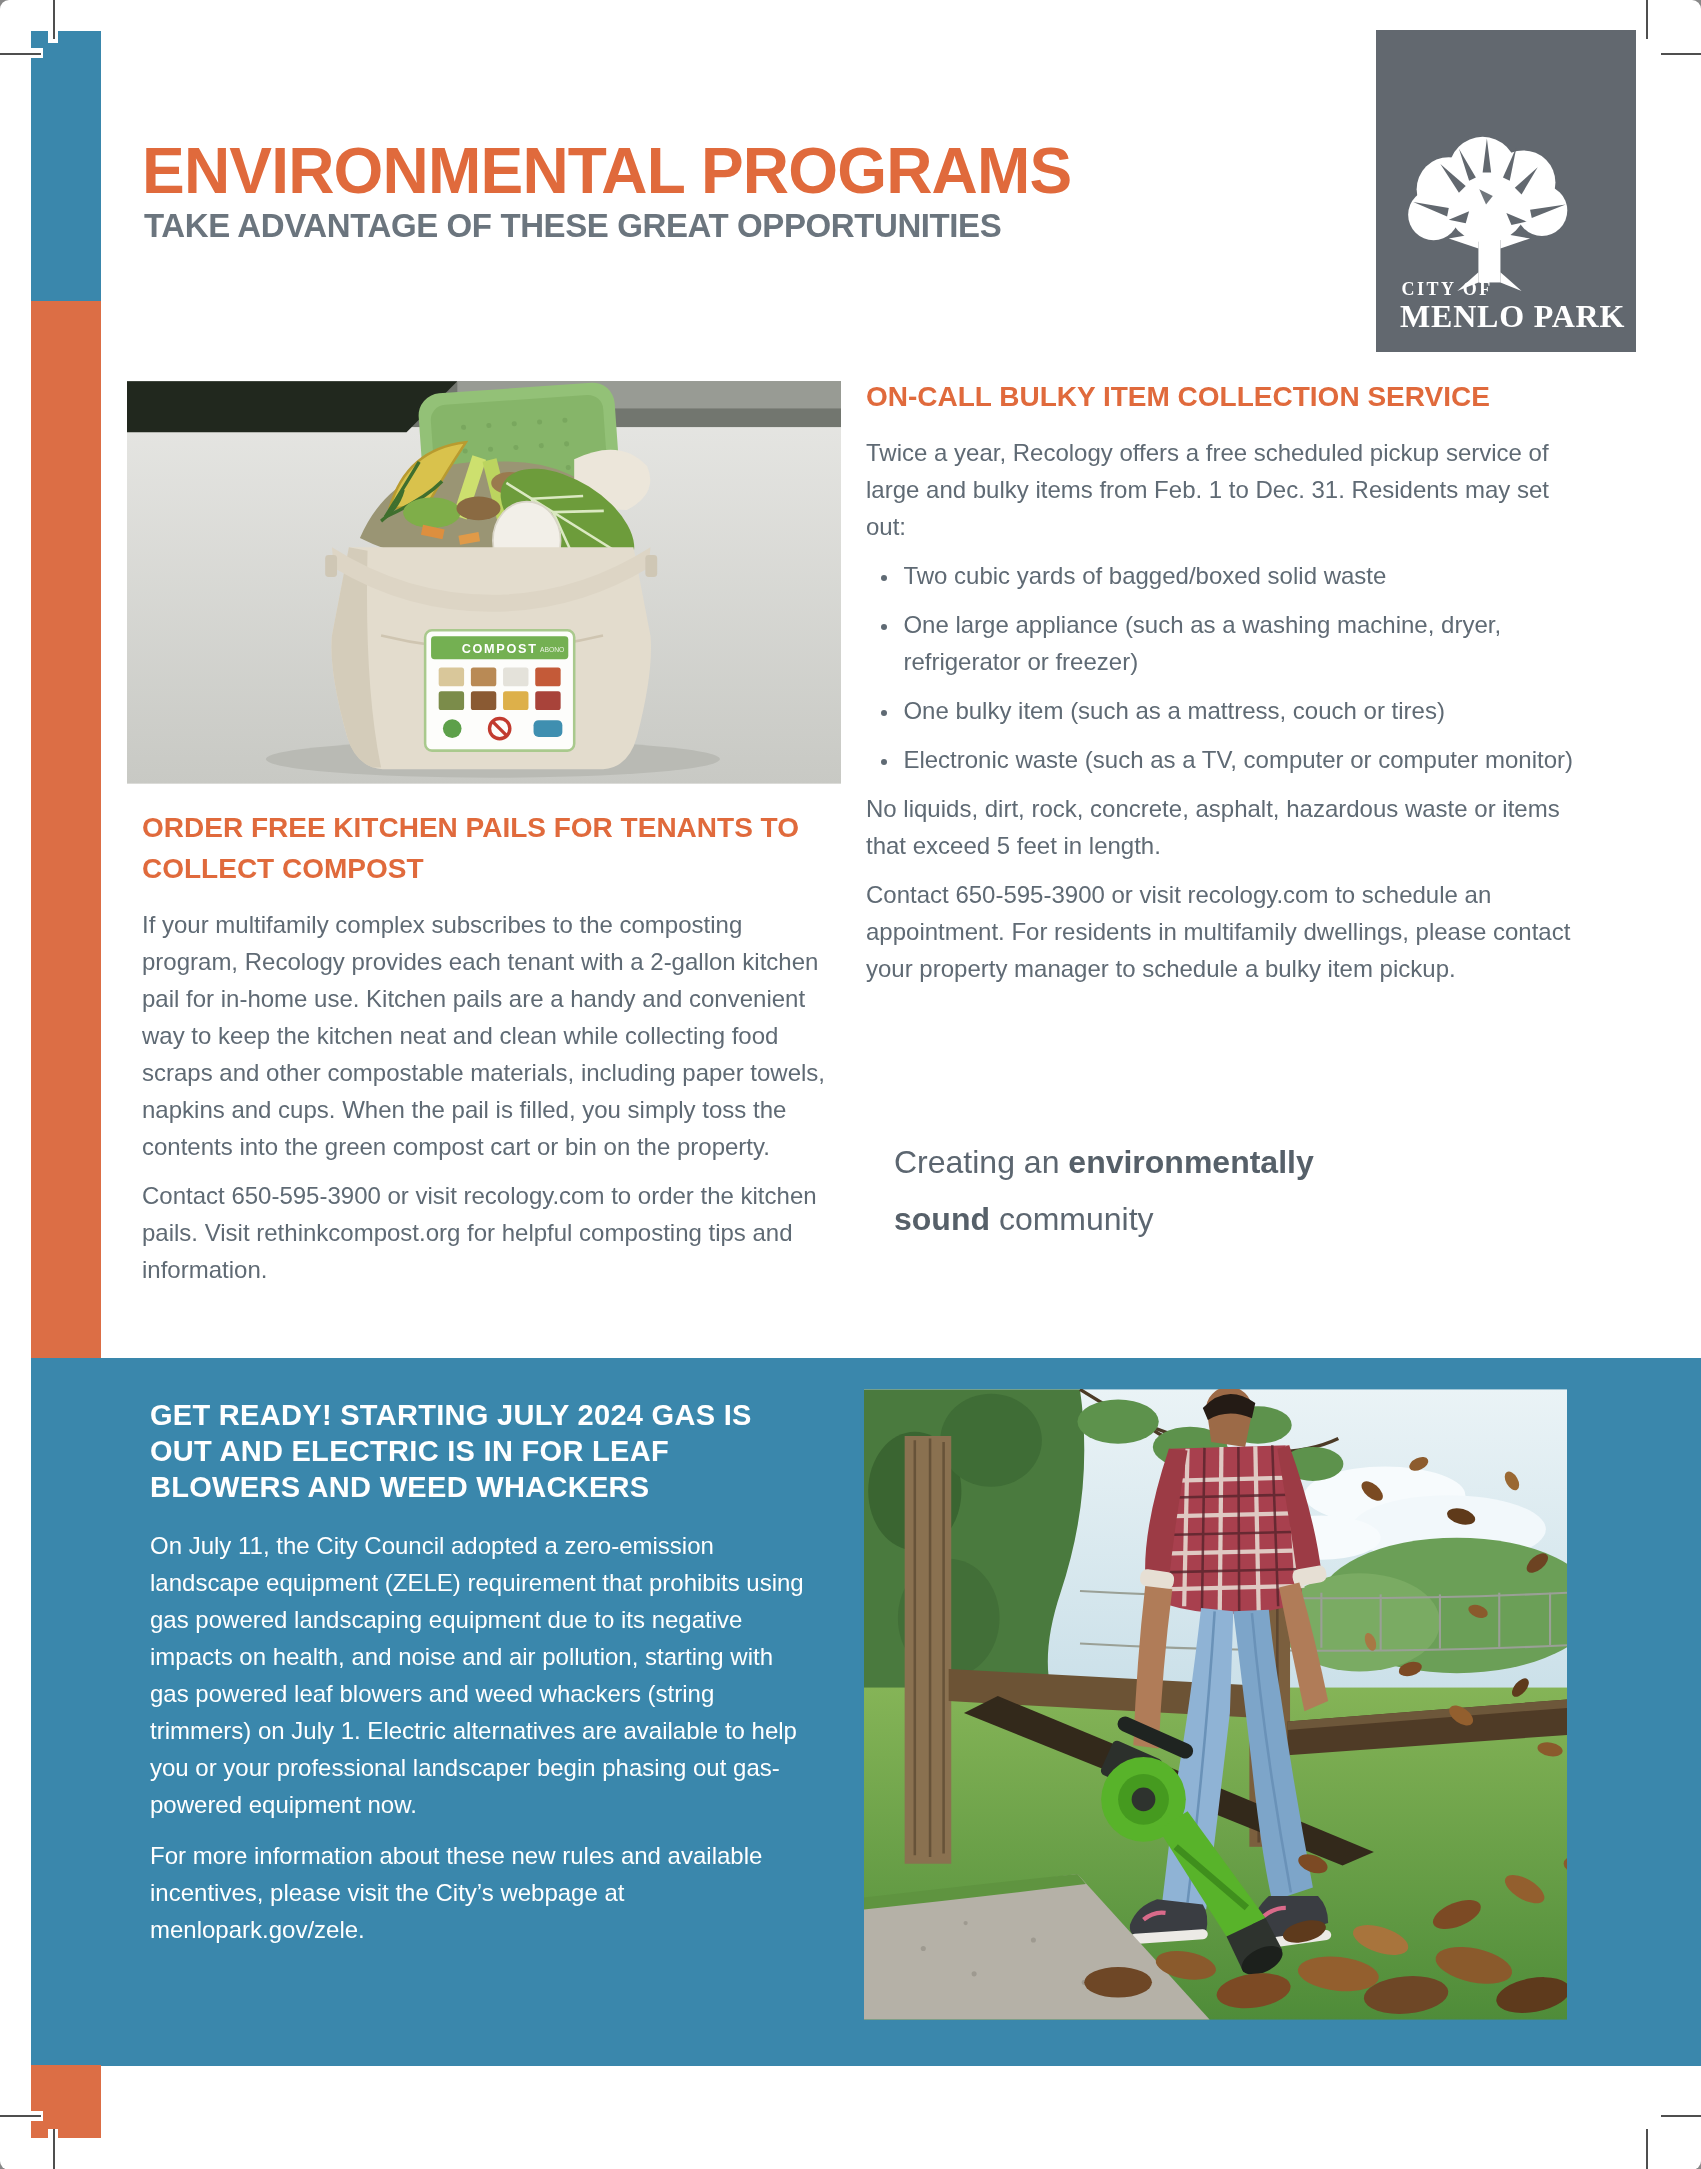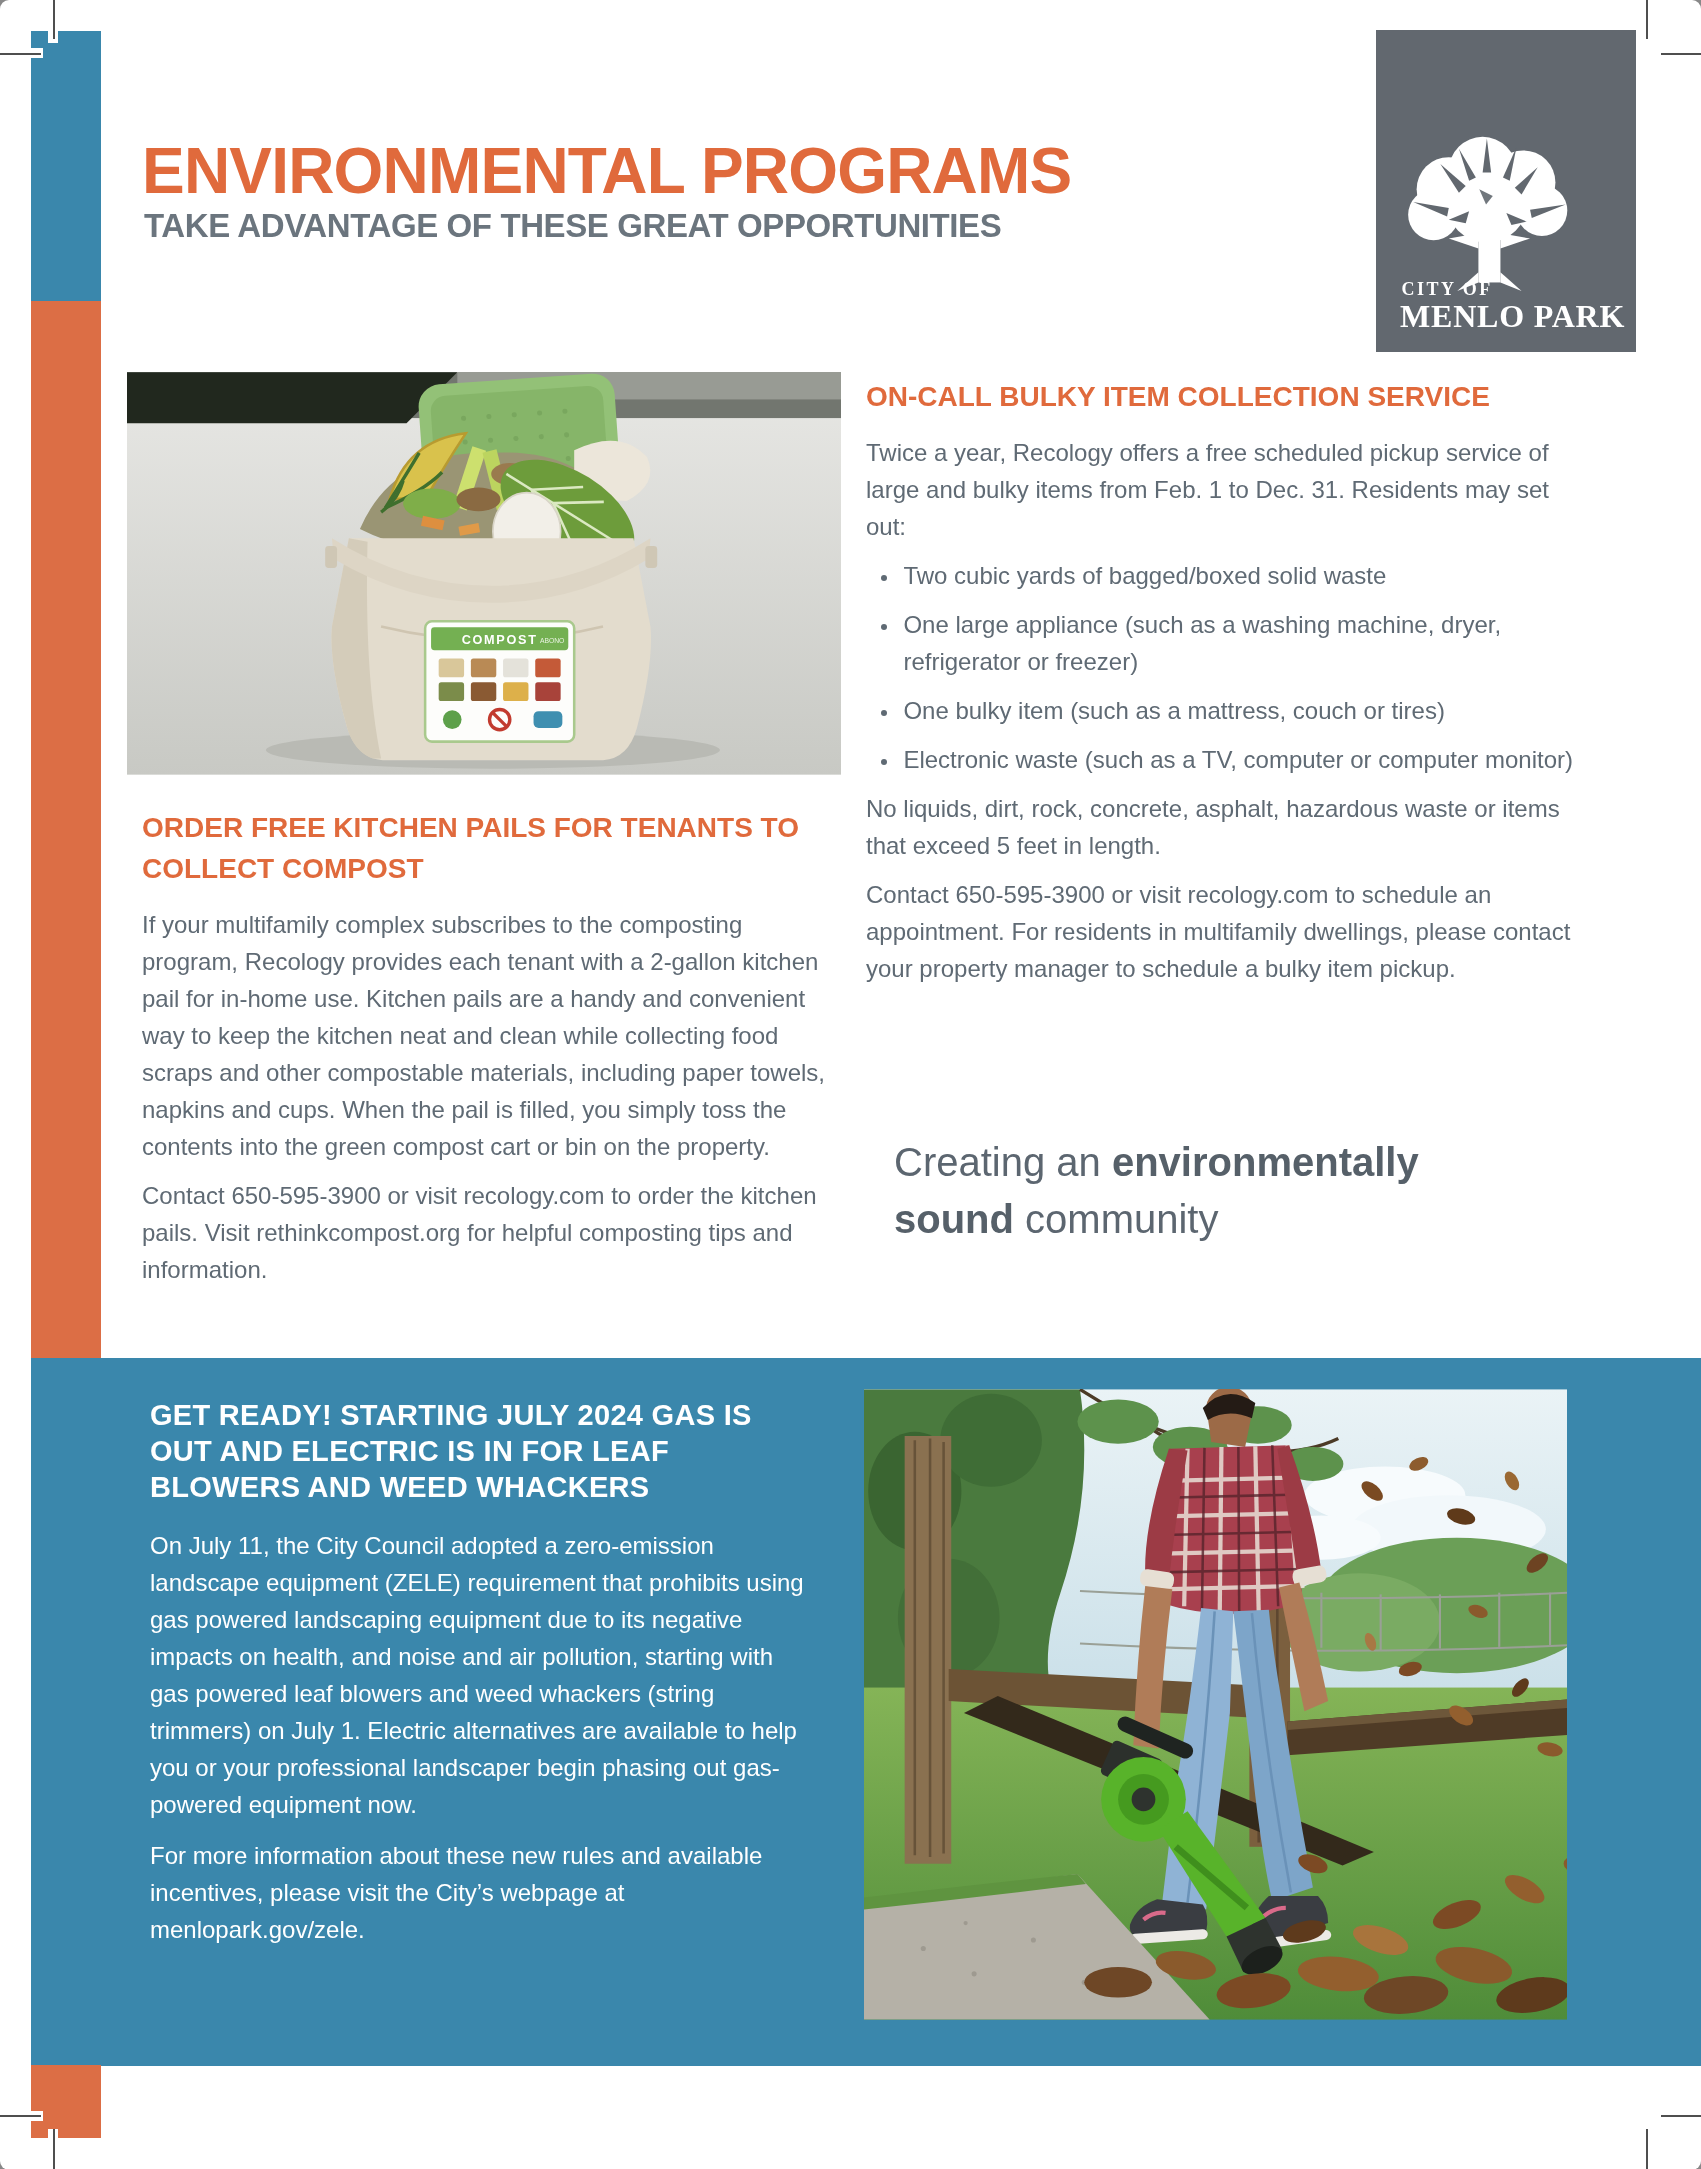--- a/index.html
+++ b/index.html
@@ -26,35 +26,35 @@
 
   
   .logo{position:absolute;left:1376px;top:30px;width:260px;height:322px;background:var(--logo-gray);z-index:5}
   .logo svg{position:absolute;left:22px;top:100px;width:182px;height:161px}
   .logo-city-of{position:absolute;left:25.4px;top:249px;font-family:"Liberation Serif",serif;font-size:18px;font-weight:700;color:#fff;letter-spacing:2.5px}
   .logo-name{position:absolute;left:24px;top:268px;font-family:"Liberation Serif",serif;font-size:32px;font-weight:700;color:#fff;letter-spacing:0.8px;white-space:nowrap}
 
   
   .photo{position:absolute;overflow:hidden}
   .photo svg{display:block}
-  .photo-pail{left:127px;top:372px;width:764px;height:403px}
+  .photo-pail{left:127px;top:381px;width:764px;height:403px}
   .photo-blower{left:833px;top:30.5px;width:703px;height:631px}
 
   
   .col{position:absolute;color:var(--body-gray);font-size:24px;line-height:37px}
   .col-left{left:142px;top:807px;width:687px}
   .col-right{left:866px;top:376px;width:712px}
   .sec-heading{font-size:28px;line-height:41px;font-weight:700;color:var(--heading-orange);margin-bottom:17px}
   .col p{margin-bottom:12px}
   .col ul{list-style:disc outside;padding-left:34px;margin-bottom:12px}
   .col li{margin-bottom:12px;padding-left:3.4px}
   .col li::marker{color:var(--body-gray);font-size:20.3px}
 
   
-  .tagline{position:absolute;left:894px;top:1134px;width:678px;font-size:40px;line-height:57px;color:#5C6670}
+  .tagline{position:absolute;left:894px;top:1134px;width:678px;font-size:32px;line-height:57px;color:#5C6670}
   .tagline strong{font-weight:700;color:#566069}
 
   
   .zele{position:absolute;left:31px;top:1358px;width:1670px;height:708px;background:var(--blue);z-index:5}
   .zele-text{position:absolute;left:119px;top:39px;width:661px;color:#fff;font-size:24px;line-height:37px}
   .zele-heading{font-size:29px;line-height:36px;font-weight:700;margin-bottom:22px;letter-spacing:0.3px}
   .zele-text p{margin-bottom:13.6px}
 </style>
 </head>
 <body>

